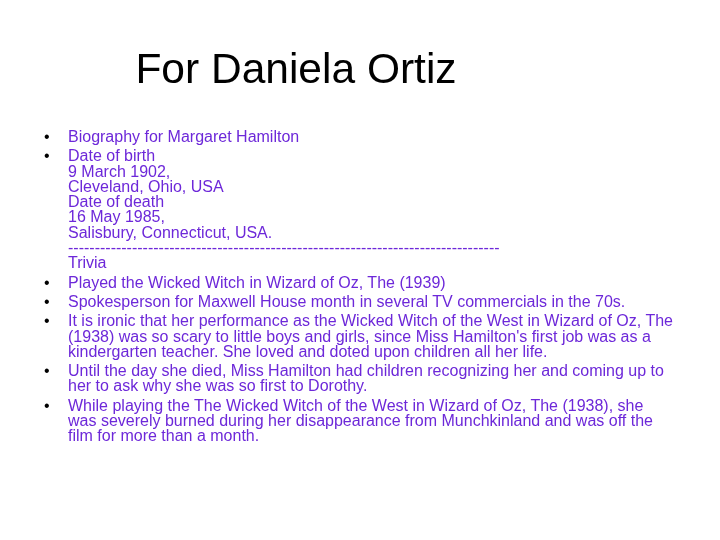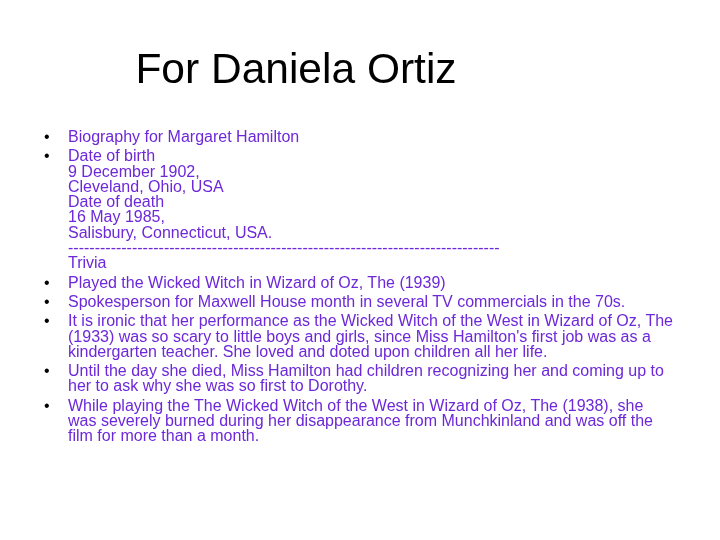--- a/index.html
+++ b/index.html
@@ -79,21 +79,21 @@
   <ul class="bullet-list">
 
     <li class="bullet-item">
       <span class="bullet-marker">•</span>
       <span class="bullet-text">Biography for Margaret Hamilton</span>
     </li>
 
     <li class="bullet-item">
       <span class="bullet-marker">•</span>
       <span class="bullet-text">Date of birth
-9 December 1902,
+9 March 1902,
 Cleveland, Ohio, USA
 Date of death
 16 May 1985,
 Salisbury, Connecticut, USA.
 ---------------------------------------------------------------------------------
 Trivia</span>
     </li>
 
     <li class="bullet-item">
       <span class="bullet-marker">•</span>
@@ -101,21 +101,21 @@
     </li>
 
     <li class="bullet-item">
       <span class="bullet-marker">•</span>
       <span class="bullet-text">Spokesperson for Maxwell House month in several TV commercials in the 70s.</span>
     </li>
 
     <li class="bullet-item">
       <span class="bullet-marker">•</span>
       <span class="bullet-text">It is ironic that her performance as the Wicked Witch of the West in Wizard of Oz, The
-(1933) was so scary to little boys and girls, since Miss Hamilton's first job was as a
+(1938) was so scary to little boys and girls, since Miss Hamilton's first job was as a
 kindergarten teacher. She loved and doted upon children all her life.</span>
     </li>
 
     <li class="bullet-item">
       <span class="bullet-marker">•</span>
       <span class="bullet-text">Until the day she died, Miss Hamilton had children recognizing her and coming up to
 her to ask why she was so first to Dorothy.</span>
     </li>
 
     <li class="bullet-item">

